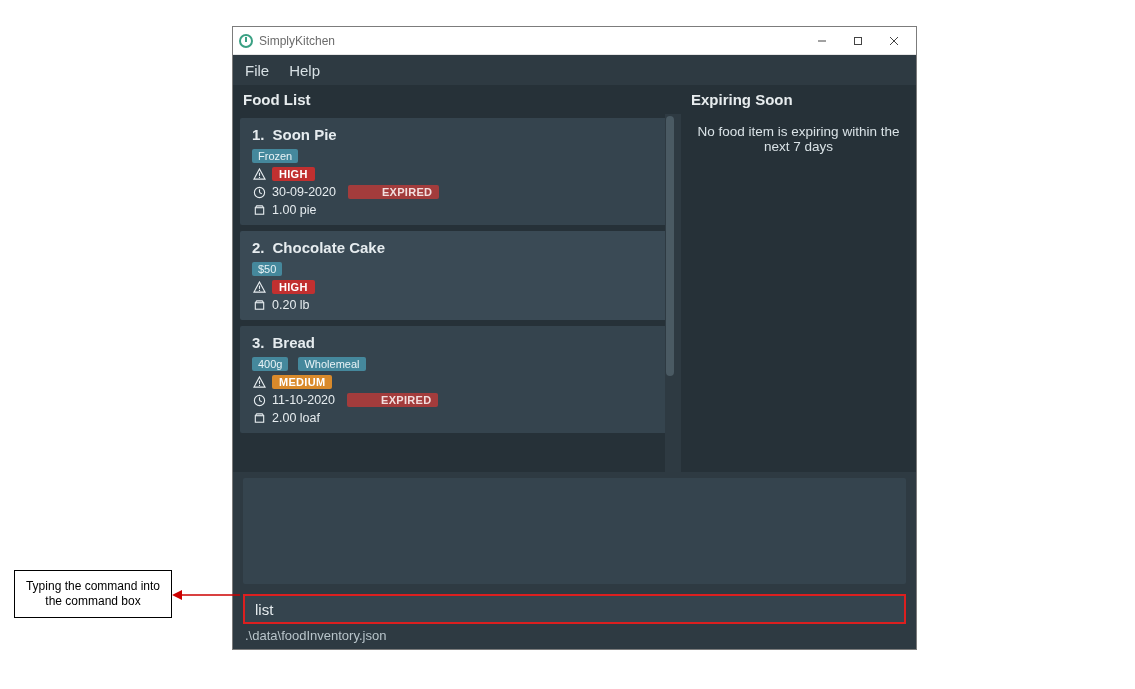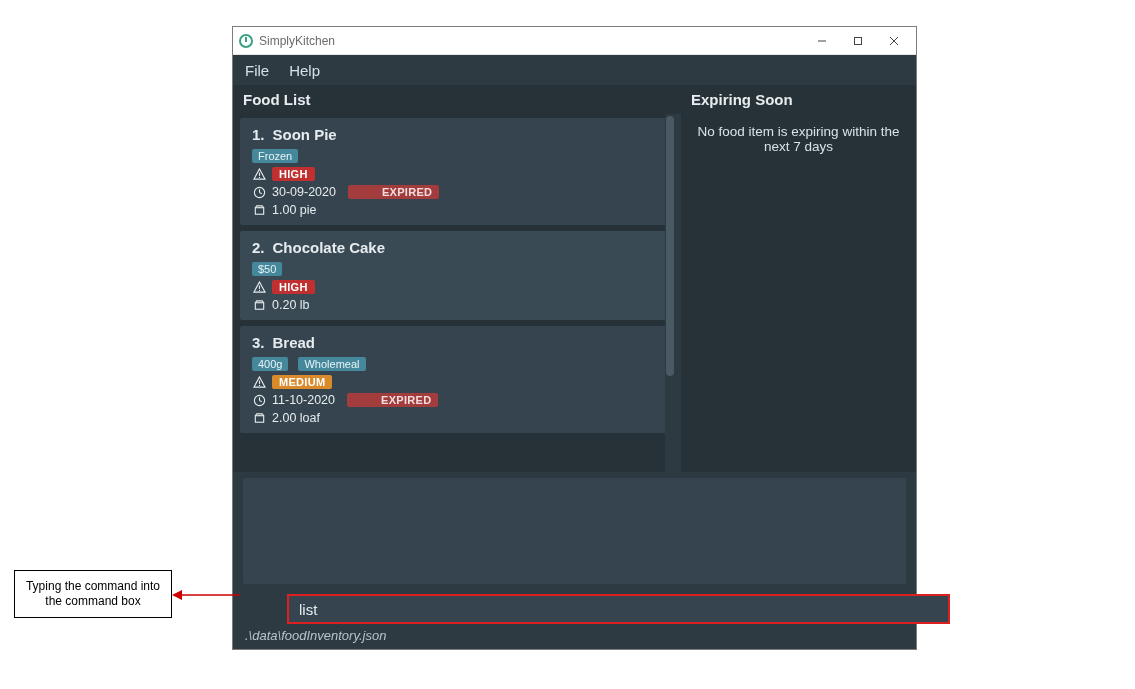--- a/index.html
+++ b/index.html
@@ -186,27 +186,25 @@
   .command-box {
     width: 100%;
     height: 30px;
     background: #35444e;
     border: 2px solid #dc1f1f;
     color: #e6ecef;
     font-size: 15px;
     padding: 2px 10px;
     outline: none;
     font-family: inherit;
-    margin-left: 44px;
   }
   .status-bar {
     padding: 4px 12px 6px 12px;
     color: #b8c4ca;
     font-size: 13px;
-    font-style: italic;
   }
   
   .callout-box {
     position: absolute;
     left: 14px;
     top: 570px;
     width: 158px;
     height: 48px;
     border: 1px solid #000;
     background: #fff;

